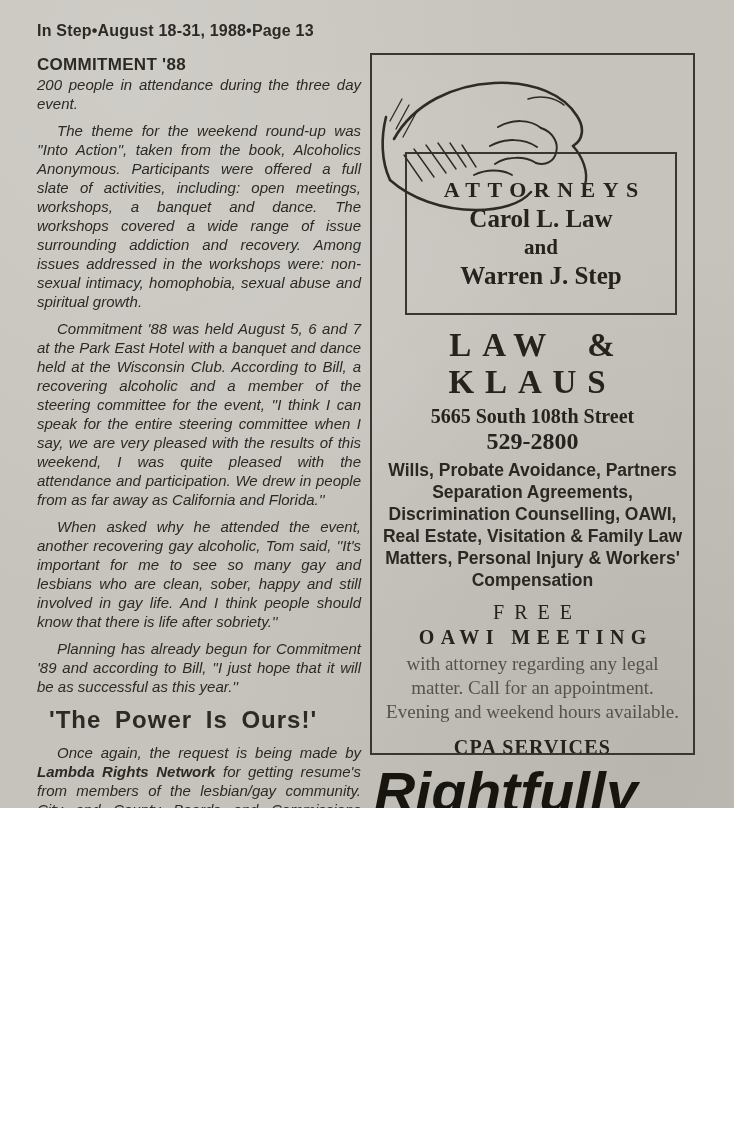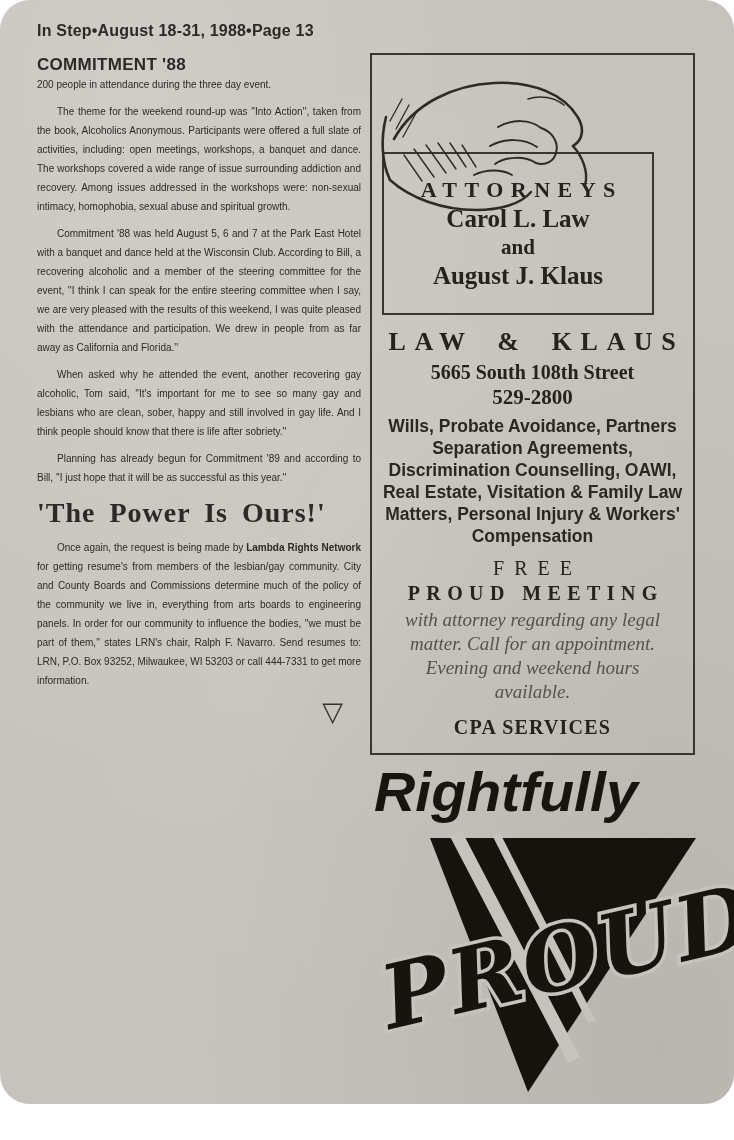--- a/index.html
+++ b/index.html
@@ -1,67 +1,66 @@
 <!DOCTYPE html>
 <html><head>
 <meta charset="utf-8">
 <style>
   html,body{margin:0;padding:0;}
   .page{
-    position:relative; width:734px; height:1104px; overflow:hidden;
+    position:relative; width:734px; height:808px; overflow:hidden;
     background:
       radial-gradient(ellipse at 18% 8%, rgba(255,255,255,.16), transparent 55%),
       radial-gradient(ellipse at 90% 95%, rgba(0,0,0,.07), transparent 50%),
       radial-gradient(ellipse at 50% 50%, rgba(255,255,255,.05), transparent 70%),
       #c6c3bc;
     font-family:"Liberation Sans", "DejaVu Sans", sans-serif;
     color:#2c2a26;
-    border-radius:30px;
   }
   
   .left-col{position:absolute; left:37px; top:22px; width:324px;}
   .masthead{font-weight:bold; font-size:16px; letter-spacing:.2px; margin-bottom:15px;}
   .art-title{font-weight:bold; font-size:17px; letter-spacing:.3px;}
   .contd{font-weight:bold; font-style:italic; font-size:15px; margin:1px 0 3px 42px;}
-  p.body{font-size:10px; line-height:19px; text-align:justify; margin:0 0 8px 0;}
+  p.body{font-size:15px; line-height:19px; text-align:justify; margin:0 0 8px 0;font-style:italic;}
   p.indent{text-indent:20px;}
   .power-headline{
-    font-weight:bold; font-size:28px; letter-spacing:1px; word-spacing:6px;
-    margin:10px 0 9px 0; white-space:nowrap;font-family:Liberation Serif, serif;
+    font-weight:bold; font-size:24px; letter-spacing:1px; word-spacing:6px;
+    margin:10px 0 9px 12px; white-space:nowrap;
   }
   .end-mark{ text-align:right; padding-right:18px; font-size:27px; line-height:28px;
     font-family:"DejaVu Sans", sans-serif; color:#35332e; margin-top:2px;}
   
   .law-ad{
     position:absolute; left:370px; top:53px; width:325px; height:702px;
     border:2px solid #3a3731; box-sizing:border-box; overflow:hidden;
     font-family:"Liberation Serif", "DejaVu Serif", serif; color:#26231e;
     text-align:center;
   }
   .hand-svg{position:absolute; top:4px; left:6px; width:240px; height:170px; z-index:2;}
   .card{
-    position:absolute; top:97px; left:10px; width:272px; height:163px;
+    position:absolute; top:97px; left:33px; width:272px; height:163px;
     border:2px solid #3a3731; box-sizing:border-box; z-index:1;
     display:flex; flex-direction:column; justify-content:center; gap:2px;
   }
   .card .attorneys{font-weight:bold; font-size:22px; letter-spacing:.34em; text-indent:.34em;}
   .card .atty-name{font-weight:bold; font-size:25px;}
   .card .atty-and{font-weight:bold; font-size:21px;}
   .law-body{position:absolute; top:272px; left:0; right:0;}
-  .firm{font-weight:bold; font-size:26px; letter-spacing:.33em; word-spacing:.35em; text-indent:.3em;}
+  .firm{font-weight:bold; font-size:33px; letter-spacing:.33em; word-spacing:.35em; text-indent:.3em;}
   .addr{font-weight:bold; font-size:20px; line-height:25px; margin-top:3px;}
-  .phone{font-weight:bold; font-size:21px; line-height:25px;}
+  .phone{font-weight:bold; font-size:24px; line-height:25px;}
   .services{
     font-family:"Liberation Sans", sans-serif; font-weight:bold;
     font-size:17.5px; line-height:22px; margin:5px 8px 0 8px; color:#2b2824;
   }
   .free{font-weight:normal; font-size:20px; letter-spacing:.5em; text-indent:.5em; margin-top:10px;}
   .first-meeting{font-weight:bold; font-size:20px; letter-spacing:.32em; text-indent:.32em; line-height:26px;}
   .meeting-detail{
-    font-style:italic; font-size:19px; line-height:24px; color:#55524b;
+    font-size:19px; line-height:24px; color:#55524b;
     margin:2px 14px 12px 14px;
   }
   .cpa{font-weight:bold; font-size:20px; margin-top:5px; letter-spacing:.06em;}
   
   .proud-ad{position:absolute; left:362px; top:758px; width:372px; height:382px;}
   .rightfully{
     position:absolute; top:2px; left:12px; z-index:4;
     font-weight:bold; font-style:italic; font-size:55px; letter-spacing:0px;
     color:#17150f; transform:scaleX(1.04); transform-origin:left;
     font-family:"Liberation Sans", sans-serif;
@@ -118,30 +117,30 @@
         <path d="M26,96 l18,26 M36,90 l20,28 M48,86 l20,28 M60,84 l18,26 M72,84 l16,24 M84,86 l14,22" stroke-width="1.4"></path>
         <path d="M12,62 l12,-22 M18,70 l13,-24 M25,78 l13,-24" stroke-width="1.3"></path>
         <path d="M150,40 C162,36 176,38 186,46" stroke-width="1.6"></path>
       </g>
     </svg>
 
     <div class="card">
       <div class="attorneys">ATTORNEYS</div>
       <div class="atty-name">Carol L. Law</div>
       <div class="atty-and">and</div>
-      <div class="atty-name">August J. Klaus</div>
+      <div class="atty-name">Warren J. Step</div>
     </div>
 
     <div class="law-body">
       <div class="firm">LAW &amp; KLAUS</div>
       <div class="addr">5665 South 108th Street</div>
       <div class="phone">529-2800</div>
       <div class="services">Wills, Probate Avoidance, Partners Separation Agreements, Discrimination Counselling, OAWI, Real Estate, Visitation &amp; Family Law Matters, Personal Injury &amp; Workers' Compensation</div>
       <div class="free">FREE</div>
-      <div class="first-meeting">PROUD MEETING</div>
+      <div class="first-meeting">OAWI MEETING</div>
       <div class="meeting-detail">with attorney regarding any legal matter. Call for an appointment. Evening and weekend hours available.</div>
       <div class="cpa">CPA SERVICES</div>
     </div>
   </div>
 
   <div class="proud-ad">
     <div class="rightfully">Rightfully</div>
 
     <svg class="tri-svg" viewBox="0 0 372 382">
       <polygon points="68,80 334,80 166,334" fill="#16130e"></polygon>

